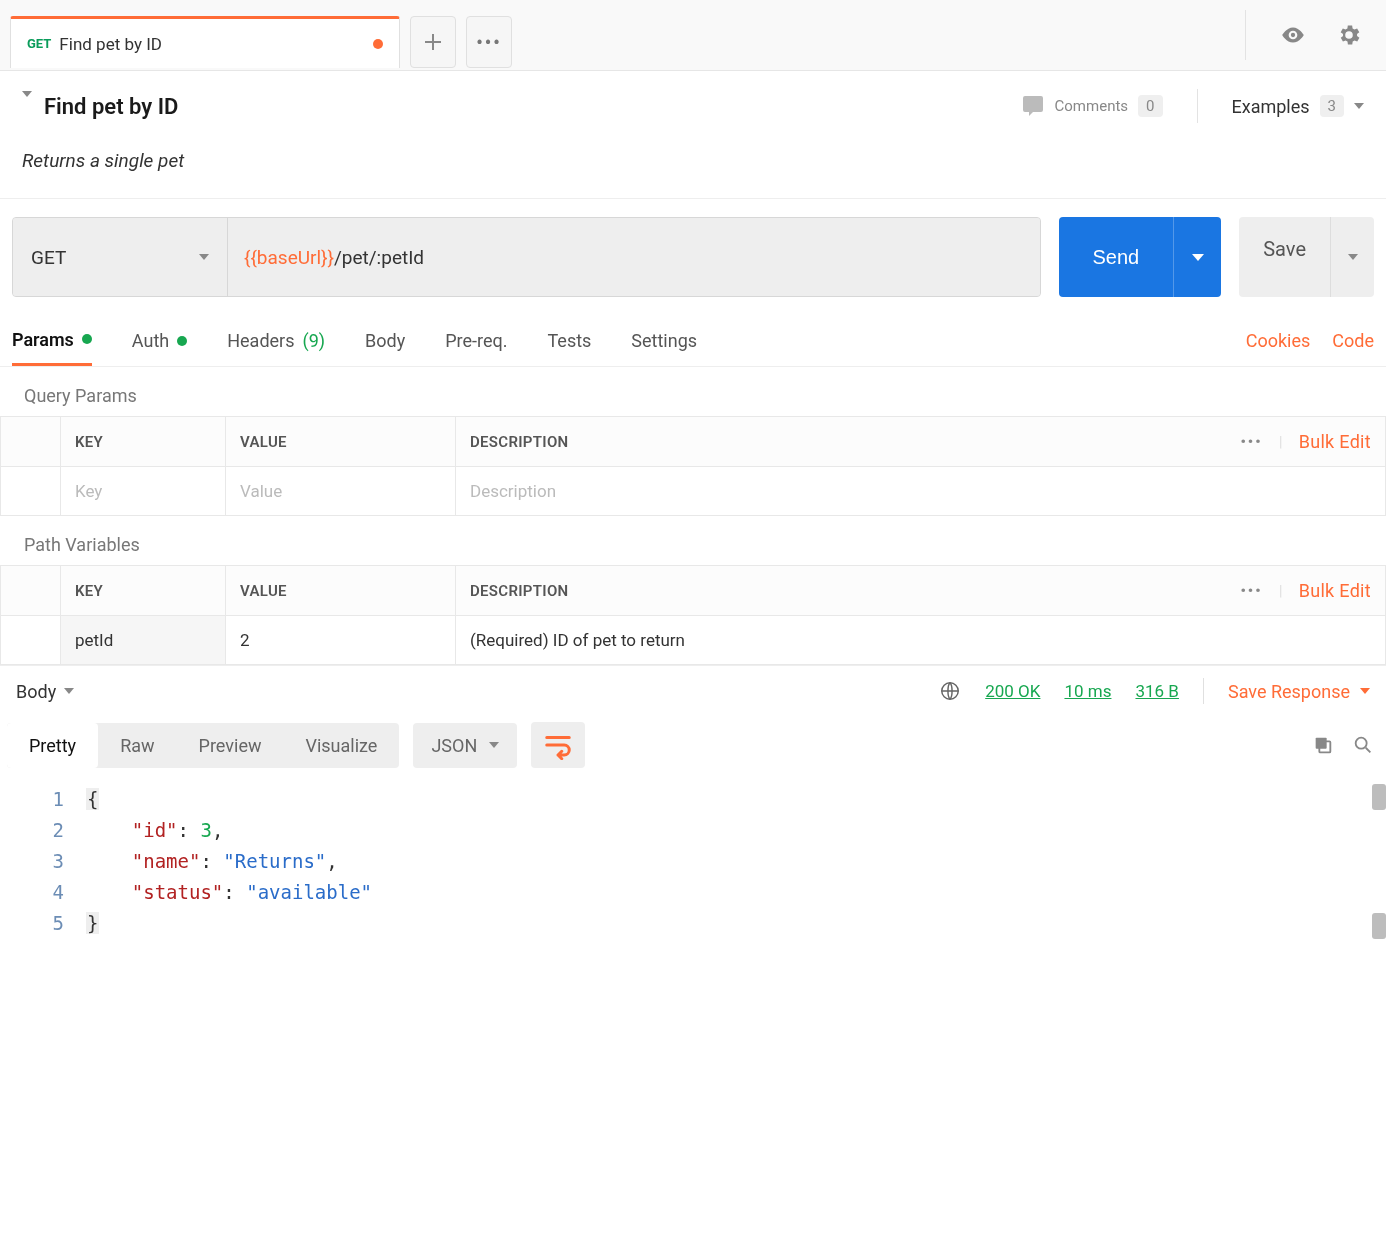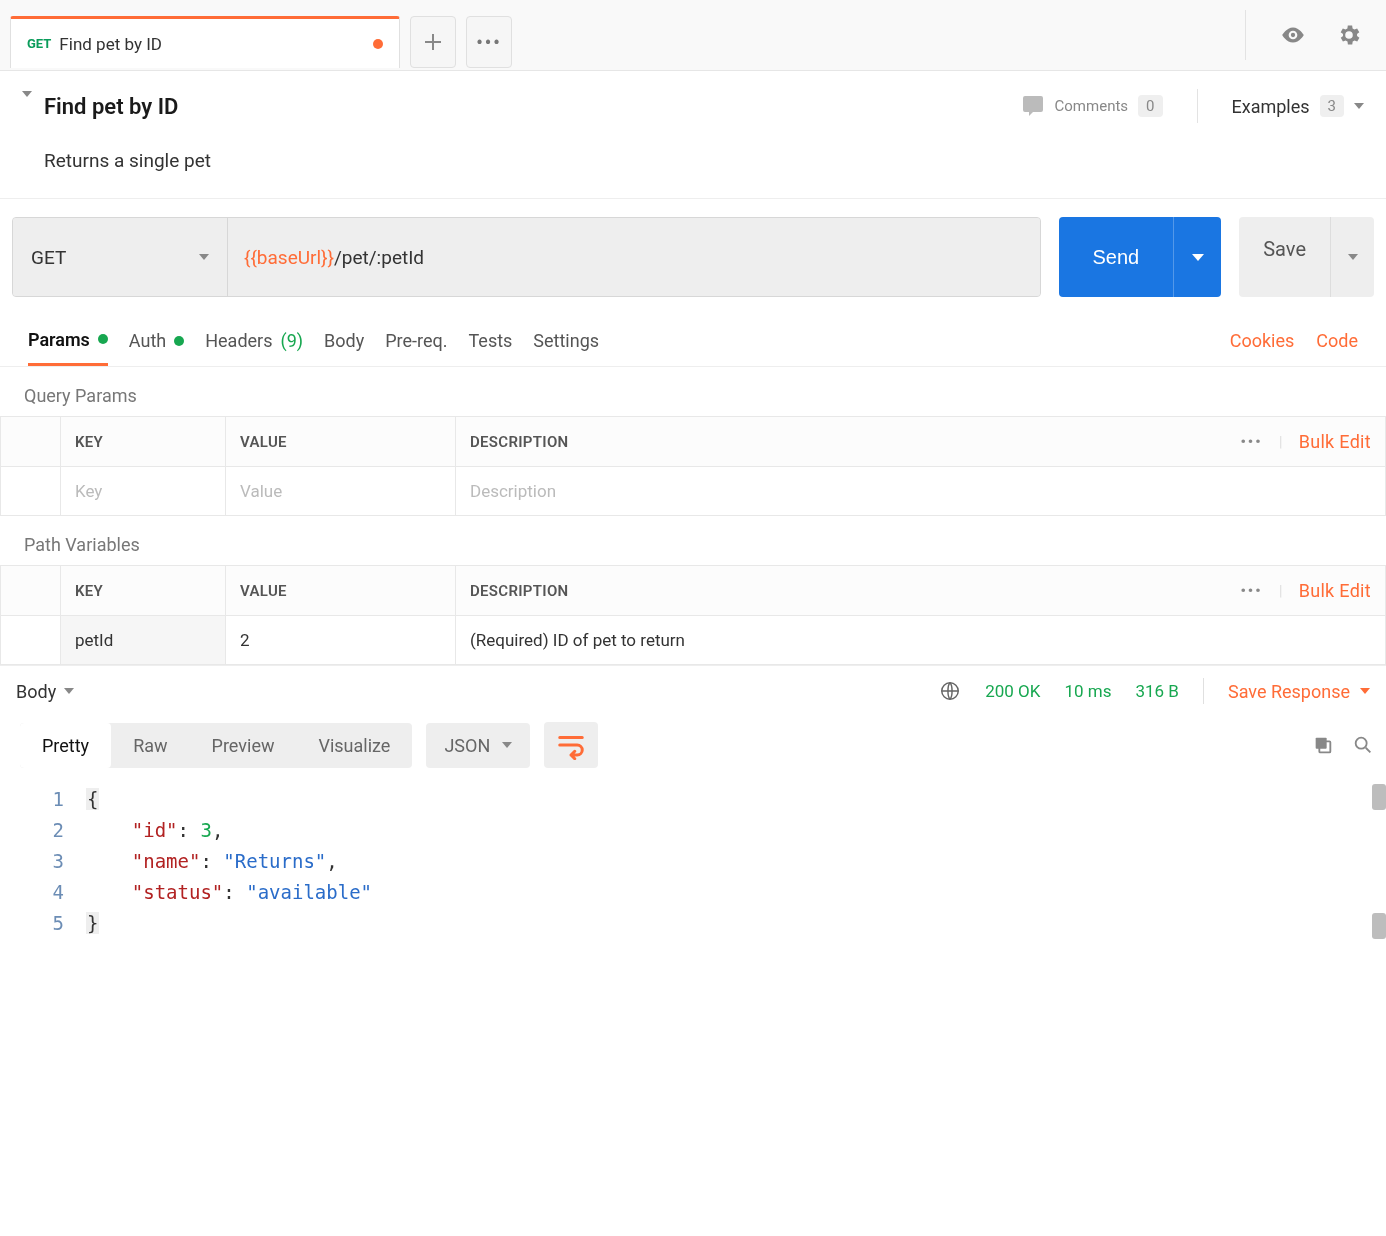--- a/index.html
+++ b/index.html
@@ -25,39 +25,39 @@
   
   
   .title-area{padding:18px 22px 26px 22px;border-bottom:1px solid #eee;}
   .title-row{display:flex;align-items:center;}
   .chevron-small{color:#666;margin-right:12px;cursor:pointer;}
   .req-title{font-size:22px;font-weight:600;color:#1a1a1a;}
   .title-actions{margin-left:auto;display:flex;align-items:center;gap:20px;}
   .comments{display:flex;align-items:center;gap:10px;color:#888;cursor:pointer;text-align:right;}
   .count-badge{background:#efefef;border-radius:4px;padding:2px 8px;color:#888;font-size:15px;}
   .examples{display:flex;align-items:center;gap:10px;color:#333;font-size:18px;cursor:pointer;}
-  .req-desc{margin-top:26px;font-size:19px;color:#333;margin-left:22px;}
+  .req-desc{margin-top:26px;font-size:19px;color:#333;font-style:italic;}
   
   
   .url-row{display:flex;gap:18px;padding:18px 12px;align-items:stretch;}
   .url-compound{display:flex;flex:1;border:1px solid #d7d7d7;border-radius:4px;overflow:hidden;background:#eee;}
   .method-select{display:flex;align-items:center;justify-content:space-between;padding:0 18px;min-width:215px;background:#eee;border-right:1px solid #d7d7d7;cursor:pointer;}
   .method-text{font-size:19px;color:#333;}
   .url-input{flex:1;padding:0 16px;font-size:19px;display:flex;align-items:center;background:#eee;}
   .url-var{color:#ff6c37;}
   .url-rest{color:#333;}
   .send-group{display:flex;border-radius:4px;overflow:hidden;}
   .send-btn{background:#1a76e2;color:#fff;font-size:20px;padding:0 34px;display:flex;align-items:center;border:none;cursor:pointer;height:80px;}
   .send-caret{background:#1a76e2;color:#fff;width:48px;border-left:1px solid rgba(255,255,255,.25);display:flex;align-items:center;justify-content:center;cursor:pointer;}
   .save-group{display:flex;border-radius:4px;overflow:hidden;background:#eee;}
   .save-btn{padding:0 24px;font-size:20px;color:#555;display:flex;align-items:center;cursor:pointer;height:64px;}
   .save-caret{width:44px;border-left:1px solid #ddd;display:flex;align-items:center;justify-content:center;cursor:pointer;}
   
   
-  .req-tabs{display:flex;align-items:center;border-bottom:1px solid #eee;padding:0 28px;height:52px;gap:21px;font-size:18px;}
+  .req-tabs{display:flex;align-items:center;border-bottom:1px solid #eee;padding:0 12px;height:52px;gap:40px;font-size:18px;}
   .req-tab{display:flex;align-items:center;gap:8px;color:#555;cursor:pointer;height:100%;}
   .req-tab.active{color:#111;font-weight:600;border-bottom:3px solid #ff6c37;}
   .green-dot{width:10px;height:10px;background:#17a750;border-radius:50%;}
   .hdr-count{color:#17a750;}
   .req-right{margin-left:auto;display:flex;gap:22px;}
   .link-orange{color:#ff6c37;cursor:pointer;font-size:18px;}
   
   
   .section-title{padding:18px 24px 10px 24px;font-size:18px;color:#777;}
   table.params{width:100%;border-collapse:collapse;}
@@ -68,25 +68,25 @@
   .col-value{width:230px;}
   .placeholder{color:#bbb;}
   .row-actions{display:flex;align-items:center;justify-content:flex-end;gap:16px;}
   .ellipsis{color:#888;font-weight:bold;letter-spacing:2px;cursor:pointer;}
   .path-key-cell{background:#f6f6f6;}
   
   
   .resp-bar{display:flex;align-items:center;padding:12px 16px;border-top:1px solid #eee;gap:20px;}
   .resp-body-label{font-size:18px;color:#333;display:flex;align-items:center;gap:8px;cursor:pointer;}
   .resp-right{margin-left:auto;display:flex;align-items:center;gap:24px;}
-  .stat-green{color:#17a750;font-size:17px;}
+  .stat-green{color:#17a750;font-size:17px;text-decoration:underline;}
   .save-response{color:#ff6c37;font-size:18px;display:flex;align-items:center;gap:10px;cursor:pointer;}
   
   
-  .view-row{display:flex;align-items:center;padding:6px 12px 12px 20px;gap:14px;}
+  .view-row{display:flex;align-items:center;padding:6px 12px 12px 7px;gap:14px;}
   .toggle-group{display:flex;background:#eee;border-radius:4px;overflow:hidden;}
   .toggle-btn{padding:12px 22px;font-size:18px;color:#666;cursor:pointer;}
   .toggle-btn.active{background:#fff;color:#111;border-radius:4px;}
   .fmt-select{display:flex;align-items:center;gap:12px;background:#eee;border-radius:4px;padding:12px 18px;color:#666;cursor:pointer;font-size:18px;}
   .wrap-btn{background:#eee;border-radius:4px;padding:8px 12px;cursor:pointer;display:flex;align-items:center;justify-content:center;}
   .view-right{margin-left:auto;display:flex;gap:18px;color:#888;}
   
   
   .code-area{display:flex;font-family:"SFMono-Regular",Consolas,Menlo,monospace;font-size:19px;padding:4px 0 30px 0;position:relative;}
   .gutter{width:86px;text-align:right;color:#6c8db5;padding-right:22px;line-height:31px;user-select:none;}

